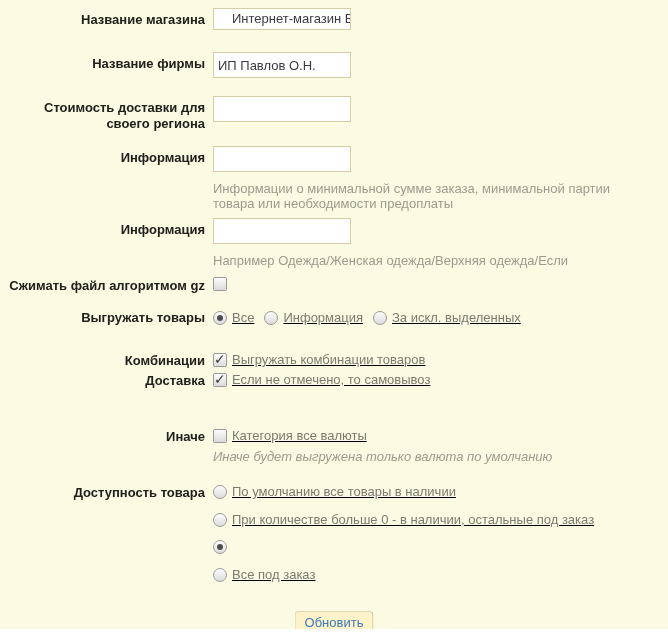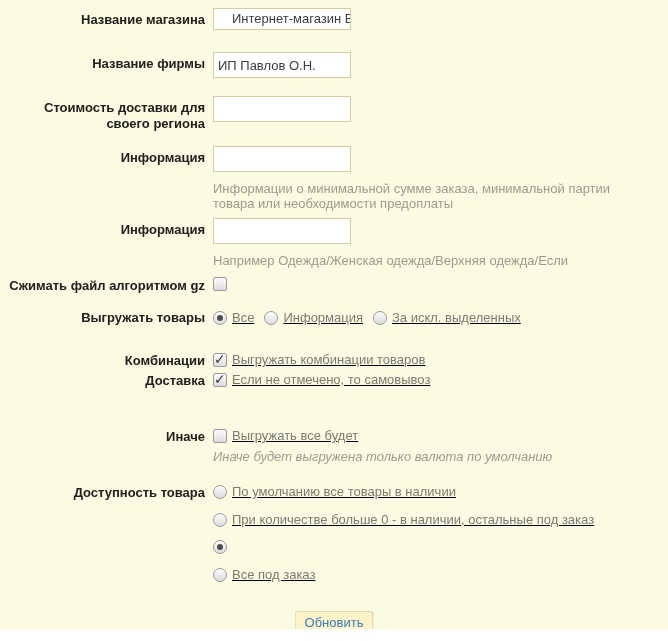--- a/index.html
+++ b/index.html
@@ -130,21 +130,21 @@
     </div>
   </div>
 
   <div class="row" style="top:428px">
     <div class="lbl tight">Иначе</div>
     <div class="ctrl">
       <div class="opt">
         <div class="checkbox">
           
         </div>
-        <span class="opt-lbl">Выгружать все будет</span>
+        <span class="opt-lbl">Категория все валюты</span>
       </div>
       <div class="hint close">Иначе будет выгружена только валюта по умолчанию</div>
     </div>
   </div>
 
   <div class="row" style="top:484px">
     <div class="lbl tight">Доступность товара</div>
     <div class="ctrl stack-opts">
       <div class="opt">
         <div class="radio"></div>

